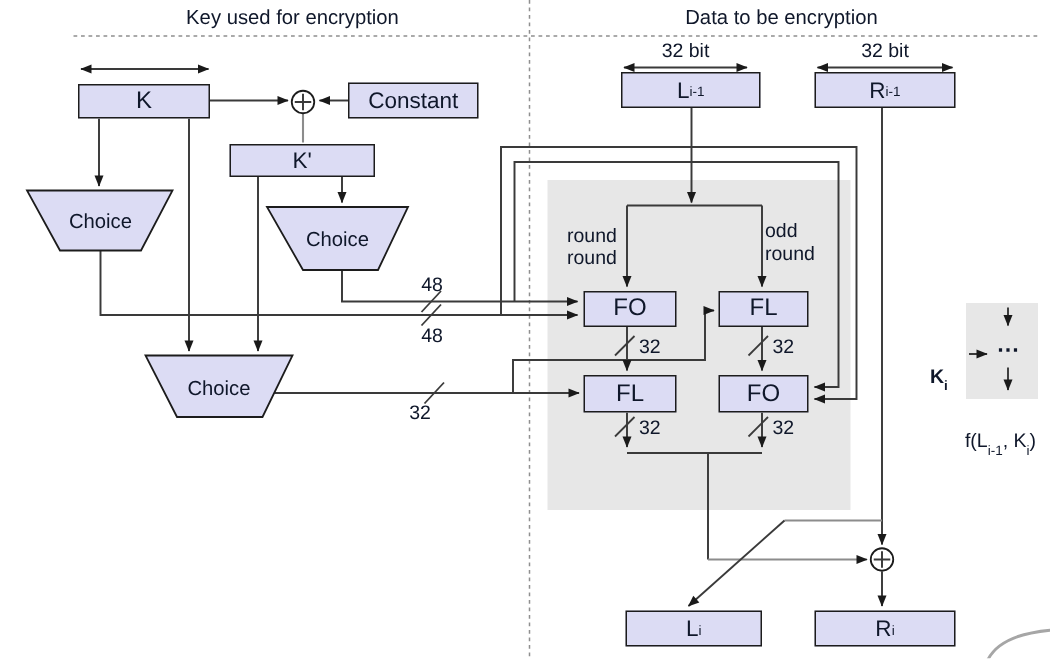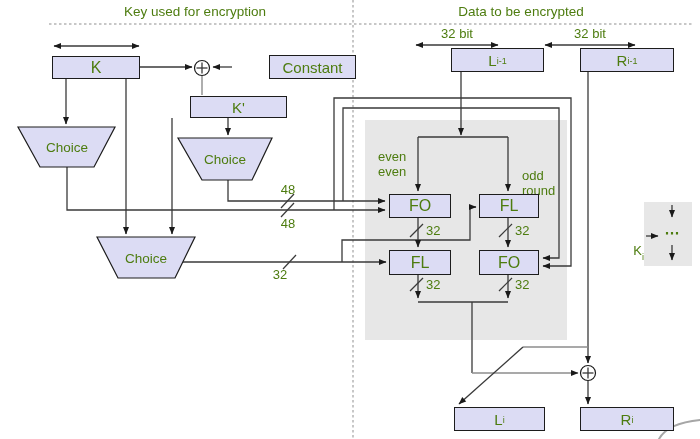--- a/index.html
+++ b/index.html
@@ -1,30 +1,30 @@
 <!DOCTYPE html>
 <html style="--box-fill: #dcdcf4; --box-border: #1c1c1c; --panel-fill: #e7e7e7; --wire: #3a3a3a; --wire-gray: #8c8c8c;"><head>
 <meta charset="utf-8">
 <style>
   html,body{margin:0;padding:0;background:#fff;}
   #stage{position:relative;width:700px;height:439px;background:#fff;overflow:hidden;
-         font-family:"Liberation Sans",sans-serif;color:#4d7c0f;}
+         font-family:"Liberation Sans",sans-serif;color:#0f172a;}
   #wires{position:absolute;left:0;top:0;}
   .w{stroke:var(--wire,#3a3a3a);stroke-width:1.3;fill:none;}
   .wg{stroke:var(--wire-gray,#8c8c8c);stroke-width:1.4;fill:none;}
   .tick{stroke:var(--wire,#3a3a3a);stroke-width:1.2;}
   .dash{stroke:#8f8f8f;stroke-width:1;stroke-dasharray:2.5 2.5;fill:none;}
   .trap{fill:var(--box-fill,#dcdcf4);stroke:var(--box-border,#1c1c1c);stroke-width:1.2;}
   .xorc{fill:#fff;stroke:var(--box-border,#1c1c1c);stroke-width:1.2;}
   .box{position:absolute;background:var(--box-fill,#dcdcf4);border:1px solid var(--box-border,#1c1c1c);
        display:flex;align-items:center;justify-content:center;box-sizing:border-box;}
   .lbl{position:absolute;white-space:pre-line;}
-  .c{text-align:center;} .r{text-align:right;}
+  .c{text-align:center;} .r{text-align:left;font-weight:bold;}
   sub{font-size:9px;line-height:1;position:relative;top:1px;}
-  .f15{font-size:15px;margin-left:37px;} .f16{font-size:16px;} .f13{font-size:13px;line-height:15px;}
+  .f15{font-size:15px;} .f16{font-size:16px;} .f13{font-size:13px;line-height:15px;}
   .f14{font-size:13.5px;}
 </style>
 </head>
 <body>
 
 <div id="stage">
 
   <svg id="wires" width="700" height="439" viewBox="0 0 700 439">
     <defs>
       <marker id="ah" orient="auto-start-reverse" markerUnits="userSpaceOnUse" markerWidth="9" markerHeight="8" refX="7.5" refY="3.5">
@@ -96,21 +96,21 @@
     <g>
       <circle class="xorc" cx="588" cy="373" r="7.5"></circle>
       <line class="w" x1="582.5" y1="373" x2="593.5" y2="373"></line>
       <line class="w" x1="588" y1="367.5" x2="588" y2="378.5"></line>
     </g>
 
     <path d="M658,441 Q666,423 701,420" stroke="#a6a6a6" stroke-width="2" fill="none"></path>
   </svg>
 
   <div class="lbl c f14" style="left:110px;top:4px;width:170px;">Key used for encryption</div>
-  <div class="lbl c f14" style="left:441px;top:4px;width:160px;">Data to be encrypted</div>
+  <div class="lbl c f14" style="left:441px;top:4px;width:160px;">Data to be encryption</div>
 
   <div class="lbl c f13" style="left:414px;top:26px;width:86px;">32 bit</div>
   <div class="lbl c f13" style="left:543px;top:26px;width:94px;">32 bit</div>
 
   <div class="box f16" style="left:52px;top:56px;width:88px;height:23px;">
     <span>K</span>
   </div>
   <div class="box f15" style="left:232px;top:55px;width:87px;height:24px;">
     <span>Constant</span>
   </div>
@@ -128,22 +128,22 @@
 
   <div class="box f15" style="left:414px;top:48px;width:93px;height:24px;">
     <span>L</span>
       <sub>i-1</sub>
   </div>
   <div class="box f15" style="left:543px;top:48px;width:94px;height:24px;">
     <span>R</span>
       <sub>i-1</sub>
   </div>
 
-  <div class="lbl f13" style="left:378px;top:149px;width:44px;">even even</div>
-  <div class="lbl f13" style="left:510px;top:168px;width:44px;padding-left:12px;">odd round</div>
+  <div class="lbl f13" style="left:378px;top:149px;width:44px;">round round</div>
+  <div class="lbl f13" style="left:510px;top:146px;width:44px;">odd round</div>
 
   <div class="box f16" style="left:389px;top:194px;width:62px;height:24px;">
     <span>FO</span>
   </div>
   <div class="box f16" style="left:479px;top:194px;width:60px;height:24px;">
     <span>FL</span>
   </div>
   <div class="box f16" style="left:389px;top:250px;width:62px;height:25px;">
     <span>FL</span>
   </div>
@@ -162,14 +162,17 @@
   </div>
   <div class="box f15" style="left:543px;top:407px;width:94px;height:24px;">
     <span>R</span>
       <sub>i</sub>
   </div>
 
   <div class="lbl r f13" style="left:620px;top:228px;width:24px;">
     <span>K</span><sub>i</sub>
   </div>
   <div class="lbl c" style="left:661px;top:224px;width:22px;font-size:15px;font-weight:bold;">⋯</div>
+  <div class="lbl c f13" style="left:634px;top:271px;width:66px;">
+    <span>f(L</span><sub>i-1</sub><span>, K</span><sub>i</sub><span>)</span>
+  </div>
 
 </div>
 
 </body></html>

